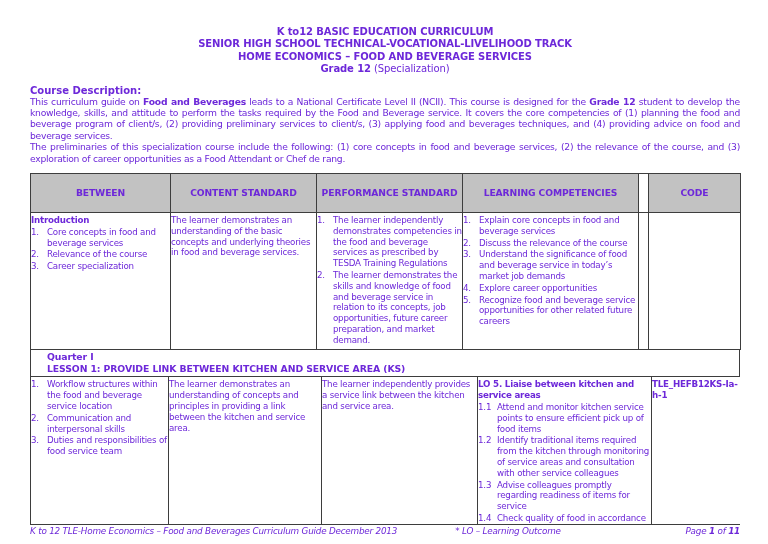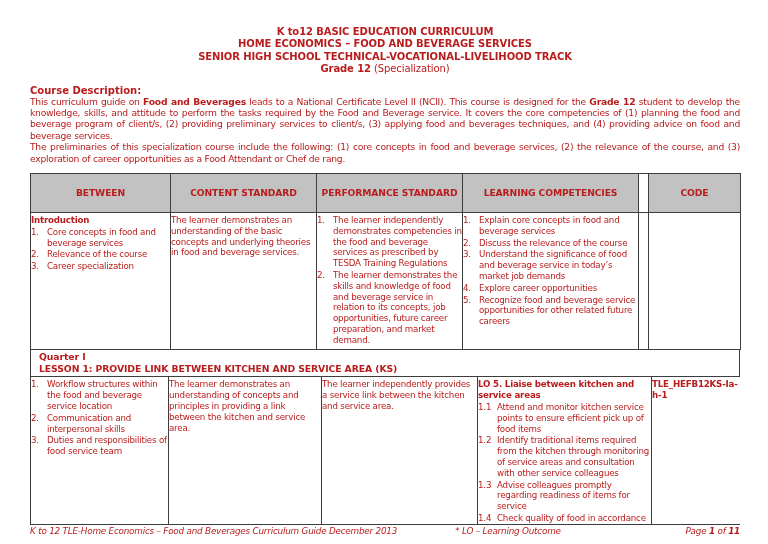--- a/index.html
+++ b/index.html
@@ -1,19 +1,19 @@
 <!DOCTYPE html>
 <html><head>
 <meta charset="utf-8">
 <style>
   html,body{margin:0;padding:0;background:#ffffff;}
   .page{
     width:768px;height:544px;background:#ffffff;overflow:hidden;
     box-sizing:border-box;padding:26px 28px 0 30px;
-    font-family:"DejaVu Sans","Liberation Sans",sans-serif;color:#b91c1c;
+    font-family:"DejaVu Sans","Liberation Sans",sans-serif;color:#6d28d9;
   }
   
   .title-block{text-align:center;font-weight:bold;font-size:10px;line-height:12.4px;letter-spacing:-0.1px;}
   .title-block .grade-normal{font-weight:normal;}
   
   .desc-heading{font-weight:bold;font-size:10px;margin-top:9px;line-height:11px;}
   .desc-para{font-size:9.2px;line-height:11.4px;text-align:justify;letter-spacing:-0.25px;}
   .desc-para b{letter-spacing:-0.2px;}
   
   .tbl{border-collapse:collapse;table-layout:fixed;width:710px;margin-top:9px;}
@@ -32,41 +32,41 @@
   .cell-title{font-weight:bold;margin-bottom:1px;}
   .li{display:flex;margin-bottom:1px;}
   .li .num{flex:0 0 16px;}
   .li .txt{flex:1;}
   .li.lo-li .num{flex:0 0 19px;}
   .lo-heading{font-weight:bold;margin-bottom:1px;}
   .code-txt{font-weight:bold;}
   
   .quarter-banner{
     width:710px;box-sizing:border-box;border:1px solid #3d3d3d;margin-top:-1px;
-    font-weight:bold;font-size:9.3px;line-height:12.2px;padding:1px 8px;letter-spacing:-0.1px;
+    font-weight:bold;font-size:9.3px;line-height:12.2px;padding:1px 16px;letter-spacing:-0.1px;
   }
   
   .tbl2-clip{height:149px;overflow:hidden;margin-top:-1px;border-bottom:1px solid #3d3d3d;width:710px;box-sizing:border-box;}
   .tbl2-clip .tbl{margin-top:0;}
   .tbl2-clip td{height:158px;}
   
   .footer{display:flex;align-items:baseline;font-style:italic;font-size:8.8px;margin-top:1px;letter-spacing:-0.2px;}
   .footer .f-center{margin-left:58px;}
   .footer .f-right{margin-left:auto;}
   .footer b{font-style:italic;}
 </style>
 </head>
 <body>
 
 <div class="page">
 
   <div class="title-block">
     <div>K to12 BASIC EDUCATION CURRICULUM</div>
+    <div>SENIOR HIGH SCHOOL TECHNICAL-VOCATIONAL-LIVELIHOOD TRACK</div>
     <div>HOME ECONOMICS – FOOD AND BEVERAGE SERVICES</div>
-    <div>SENIOR HIGH SCHOOL TECHNICAL-VOCATIONAL-LIVELIHOOD TRACK</div>
     <div><span>Grade 12</span><span class="grade-normal"> (Specialization)</span></div>
   </div>
 
   <div class="desc-heading">Course Description:</div>
   <div class="desc-para"><span>This curriculum guide on </span><b>Food and Beverages</b><span> leads to a National Certificate Level II (NCII). This course is designed for the </span><b>Grade 12</b><span> student to develop the knowledge, skills, and attitude to perform the tasks required by the Food and Beverage service. It covers the core competencies of (1) planning the food and beverage program of client/s, (2) providing preliminary services to client/s, (3) applying food and beverages techniques, and (4) providing advice on food and beverage services.</span></div>
   <div class="desc-para">The preliminaries of this specialization course include the following: (1) core concepts in food and beverage services, (2) the relevance of the course, and (3) exploration of career opportunities as a Food Attendant or Chef de rang.</div>
 
   <table class="tbl">
     <colgroup>
       <col style="width:140px">

